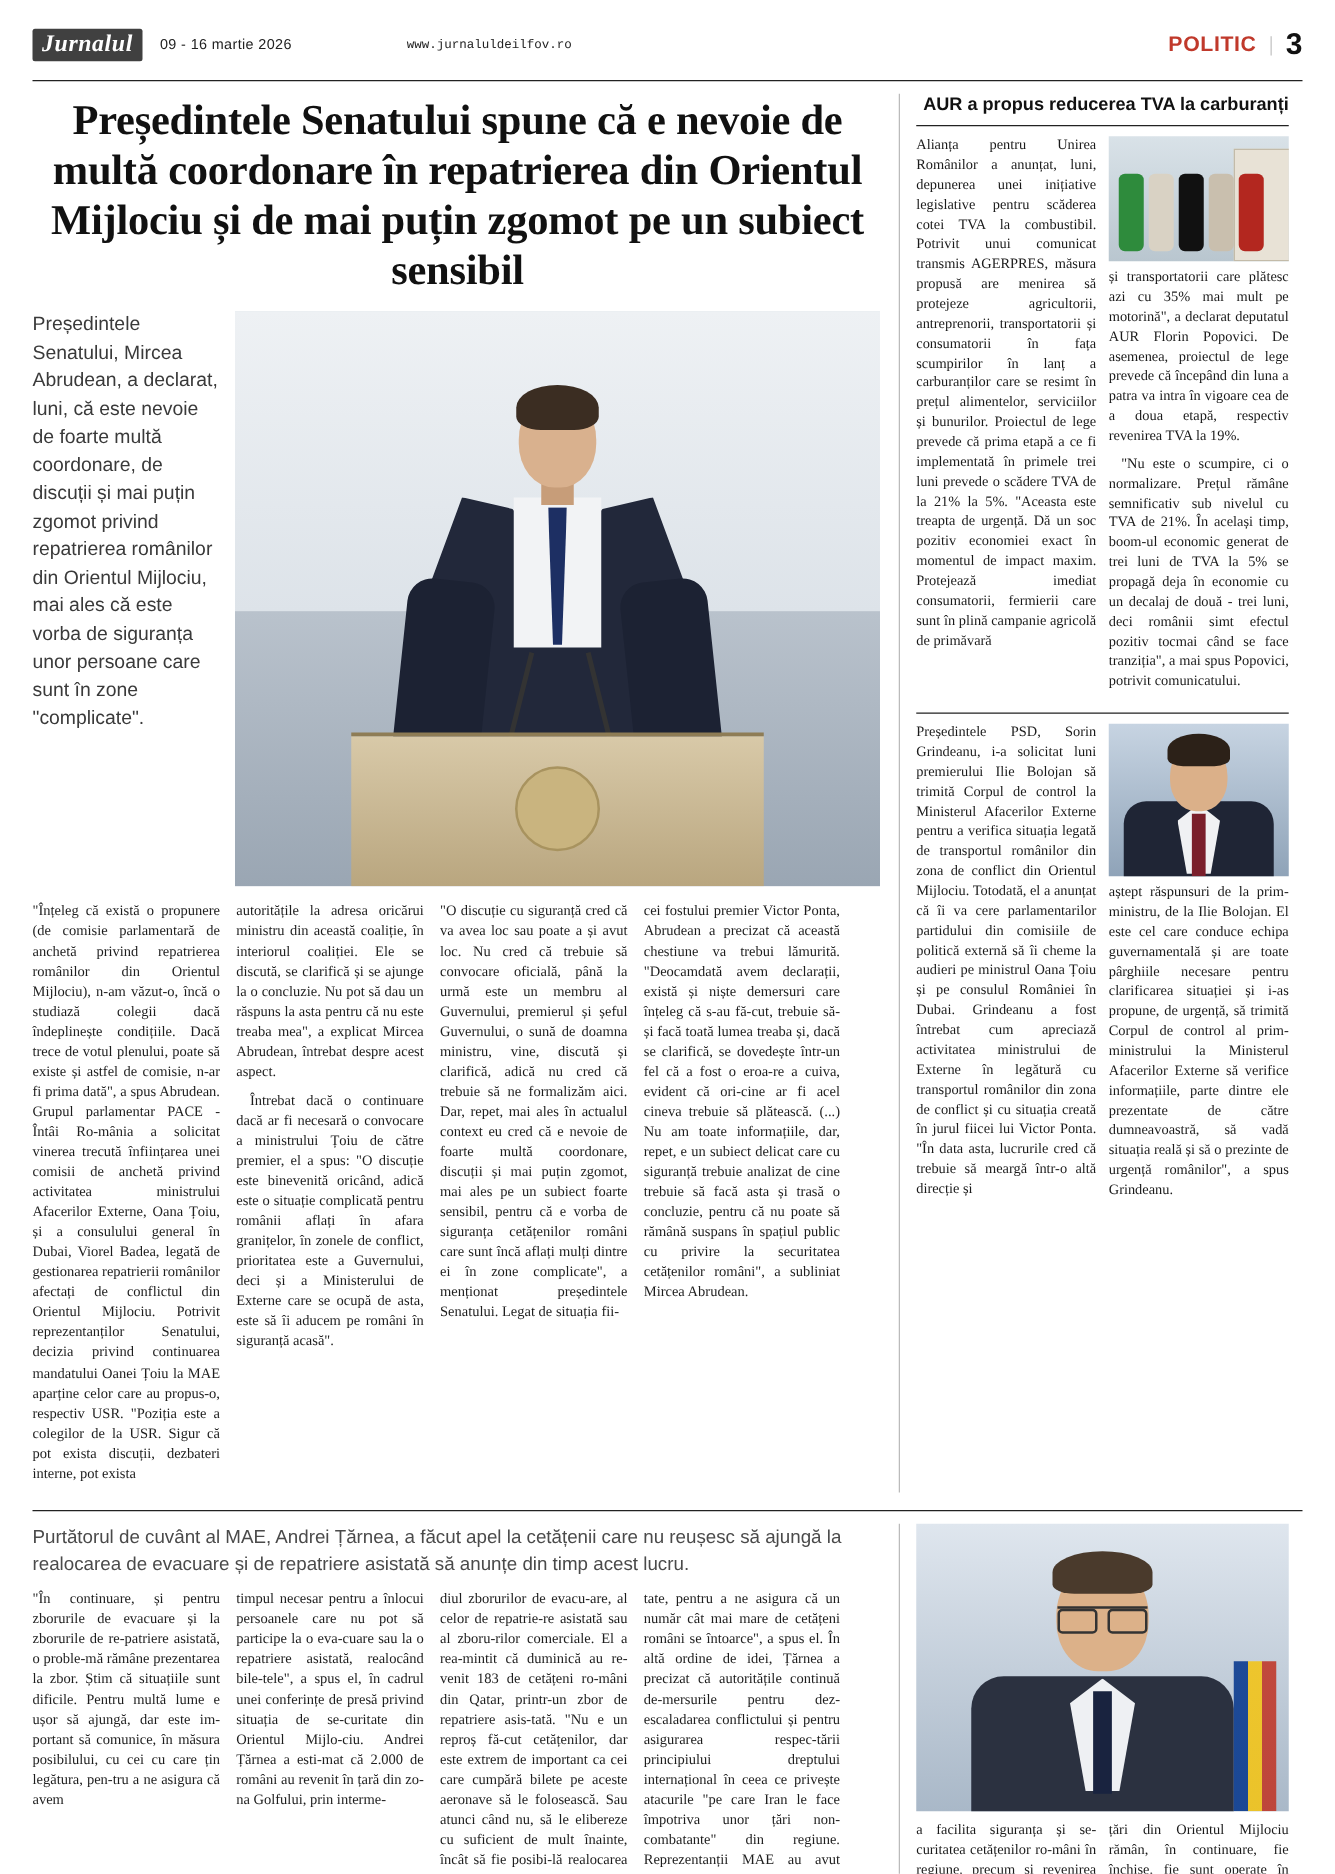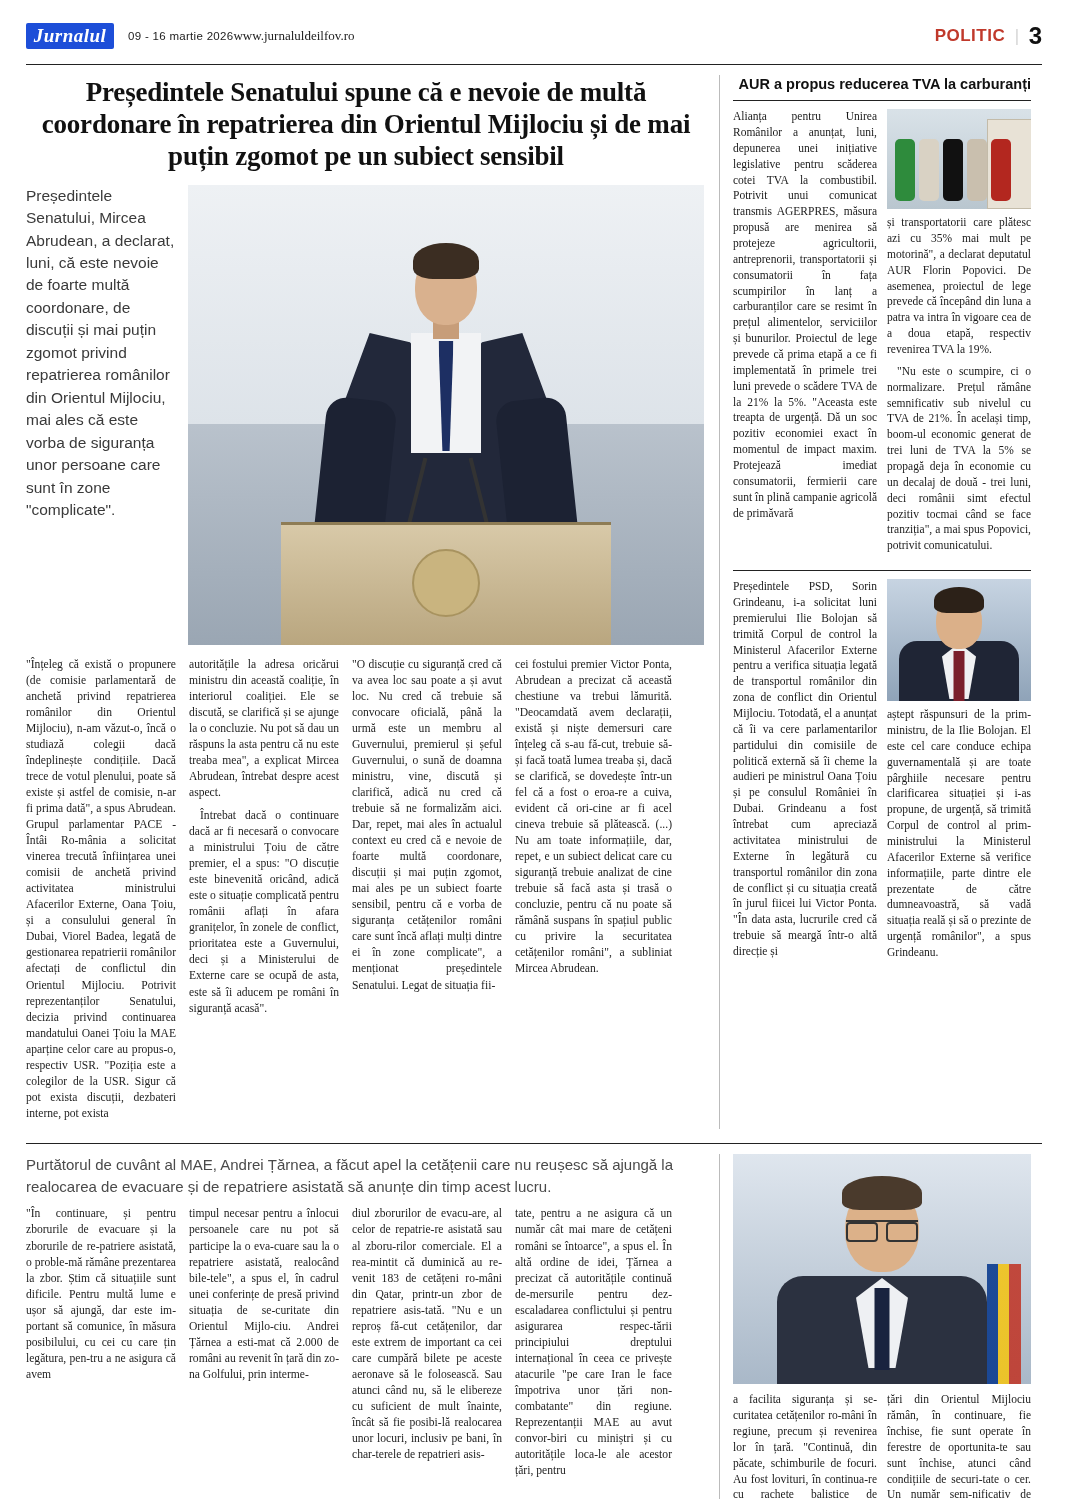--- a/index.html
+++ b/index.html
@@ -18,37 +18,38 @@
   }
 
   
   .masthead{
     display:flex;align-items:center;
     height:44px;
     padding-top:14px;
   }
   .logo{
     width:88px;height:26px;
-    background:#1d4ed8;
+    background:#404040;
     color:#fff;
     font-family:"Liberation Serif", serif;
     font-weight:bold;font-style:italic;
     font-size:19px;line-height:26px;
     text-align:center;
     letter-spacing:.5px;
     border-radius:2px;
   }
   .issue-date{
     font-family:"Liberation Sans", sans-serif;
     font-size:11.5px;letter-spacing:.3px;
     margin-left:14px;color:#222;
   }
   .site-url{
-    font-family:Liberation Serif, serif;
-    font-size:13px;color:#222;
+    font-family:Liberation Mono, monospace;
+    font-size:10px;color:#222;
+    margin-left:92px;
   }
   .section-name{
     margin-left:auto;
     font-family:"Liberation Sans", sans-serif;
     font-weight:bold;
     font-size:17px;
     color:#c0392b;
     letter-spacing:.5px;
     padding-left:40px;
   }
@@ -76,21 +77,21 @@
     width:1px;background:#bbb;
     margin:0 13px;
     align-self:stretch;
   }
   .right-zone{width:298px;}
 
   
   .lead-headline{
     font-family:"Liberation Serif", serif;
     font-weight:bold;
-    font-size:27px;
+    font-size:34px;
     line-height:1.18;
     text-align:center;
     color:#111;
     margin:2px 0 12px 0;
     letter-spacing:-.2px;
   }
 
   
   .lead-top{
     display:flex;

